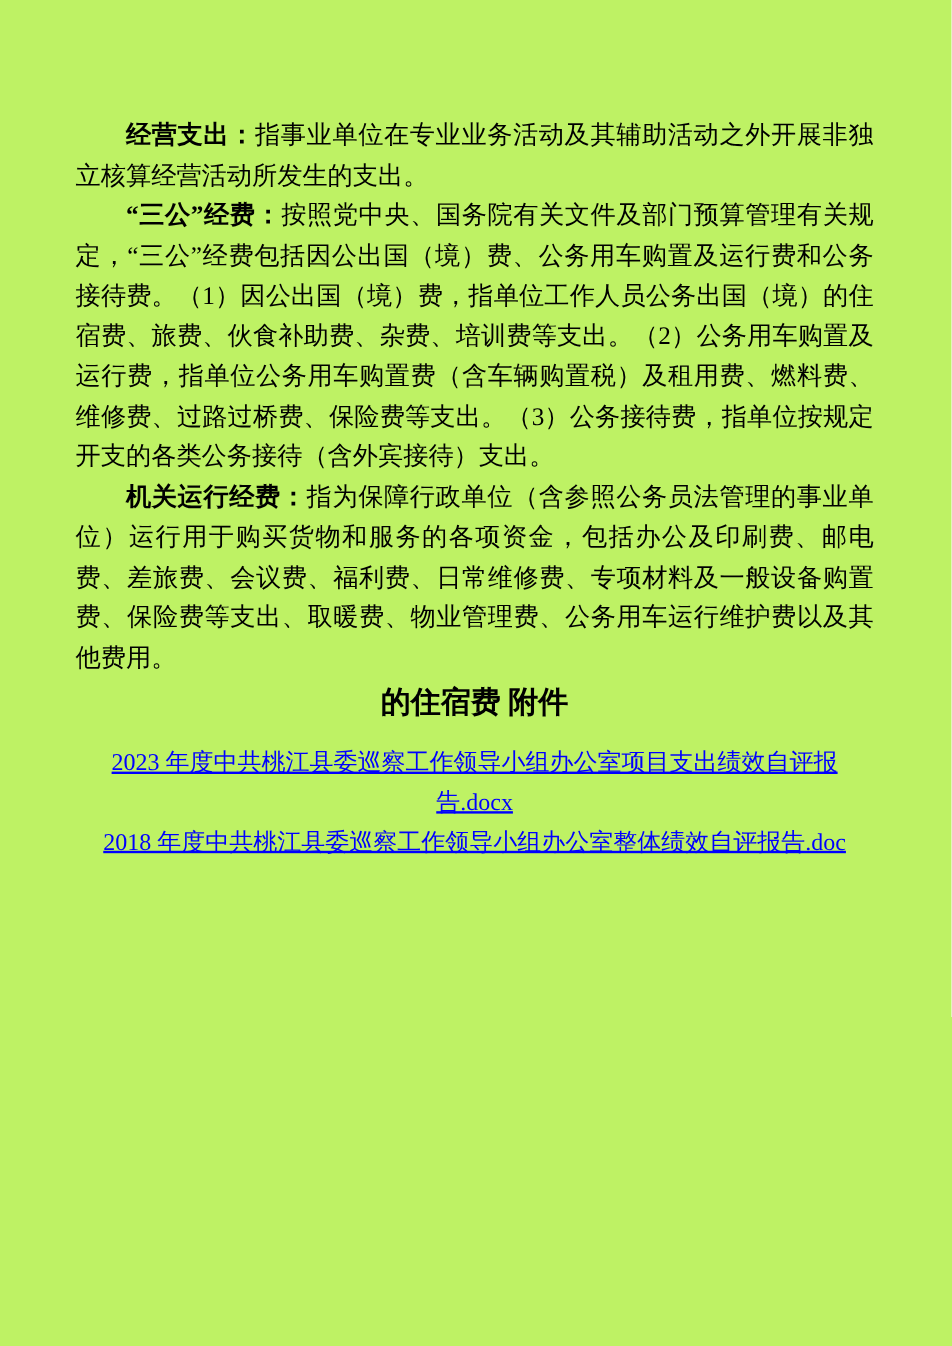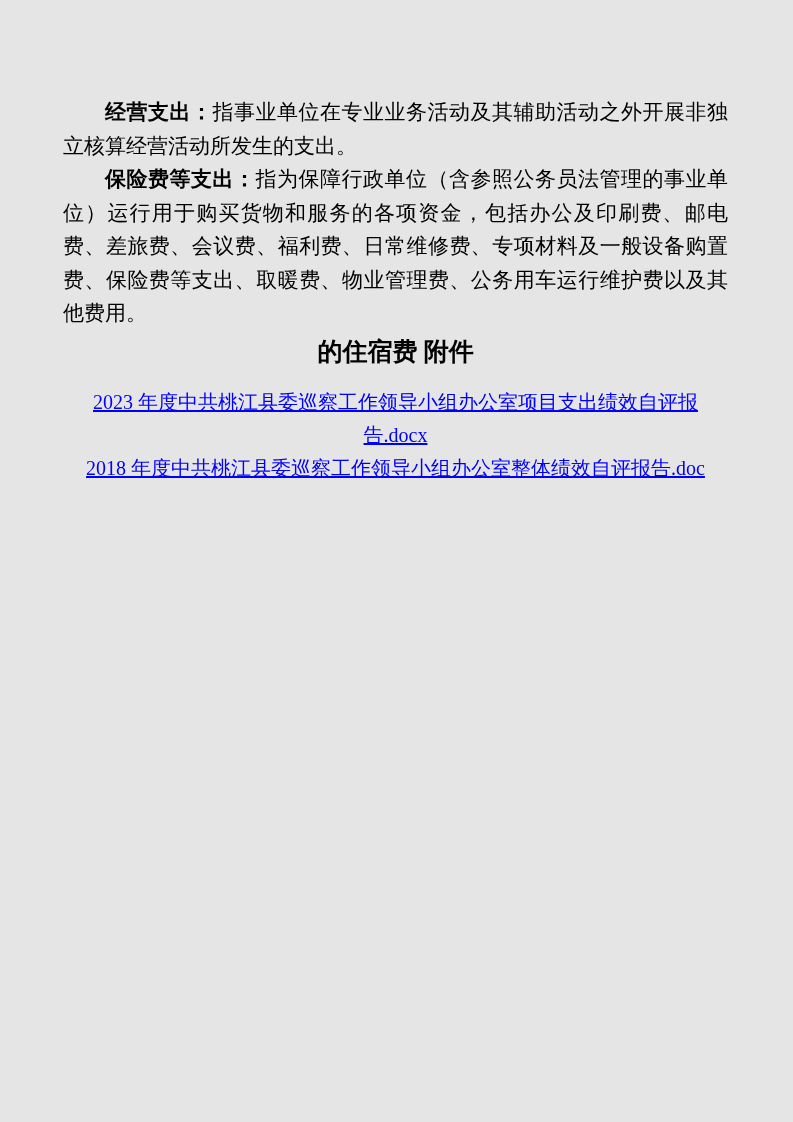--- a/index.html
+++ b/index.html
@@ -4,21 +4,21 @@
 <style>
   html, body {
     margin: 0;
     padding: 0;
     background: #ffffff;
   }
   .page {
     position: relative;
     width: 793px;
     height: 1122px;
-    background: #e5e5e5;
+    background: #bef264;
     overflow: hidden;
     font-family: "Liberation Serif", "DejaVu Serif", serif;
     color: #000000;
     box-sizing: border-box;
   }
   .content {
     position: absolute;
     left: 63px;
     top: 96px;
     width: 665px;
@@ -59,22 +59,23 @@
   }
 </style>
 </head>
 <body>
 
 <div class="page">
   <div class="content">
 
     <p class="para"><span class="lead">经营支出：</span><span>指事业单位在专业业务活动及其辅助活动之外开展非独立核算经营活动所发生的支出。</span></p>
 
+    <p class="para"><span class="lead">“三公”经费：</span><span>按照党中央、国务院有关文件及部门预算管理有关规定，“三公”经费包括因公出国（境）费、公务用车购置及运行费和公务接待费。（1）因公出国（境）费，指单位工作人员公务出国（境）的住宿费、旅费、伙食补助费、杂费、培训费等支出。（2）公务用车购置及运行费，指单位公务用车购置费（含车辆购置税）及租用费、燃料费、维修费、过路过桥费、保险费等支出。（3）公务接待费，指单位按规定开支的各类公务接待（含外宾接待）支出。</span></p>
 
-    <p class="para"><span class="lead">保险费等支出：</span><span>指为保障行政单位（含参照公务员法管理的事业单位）运行用于购买货物和服务的各项资金，包括办公及印刷费、邮电费、差旅费、会议费、福利费、日常维修费、专项材料及一般设备购置费、保险费等支出、取暖费、物业管理费、公务用车运行维护费以及其他费用。</span></p>
+    <p class="para"><span class="lead">机关运行经费：</span><span>指为保障行政单位（含参照公务员法管理的事业单位）运行用于购买货物和服务的各项资金，包括办公及印刷费、邮电费、差旅费、会议费、福利费、日常维修费、专项材料及一般设备购置费、保险费等支出、取暖费、物业管理费、公务用车运行维护费以及其他费用。</span></p>
 
     <h2 class="section-heading">的住宿费 附件</h2>
 
     <div class="attachments">
       <p class="attachment-line"><a class="attachment-link" href="#">2023 年度中共桃江县委巡察工作领导小组办公室项目支出绩效自评报告.docx</a></p>
       <p class="attachment-line"><a class="attachment-link" href="#">2018 年度中共桃江县委巡察工作领导小组办公室整体绩效自评报告.doc</a></p>
     </div>
 
   </div>
 </div>

